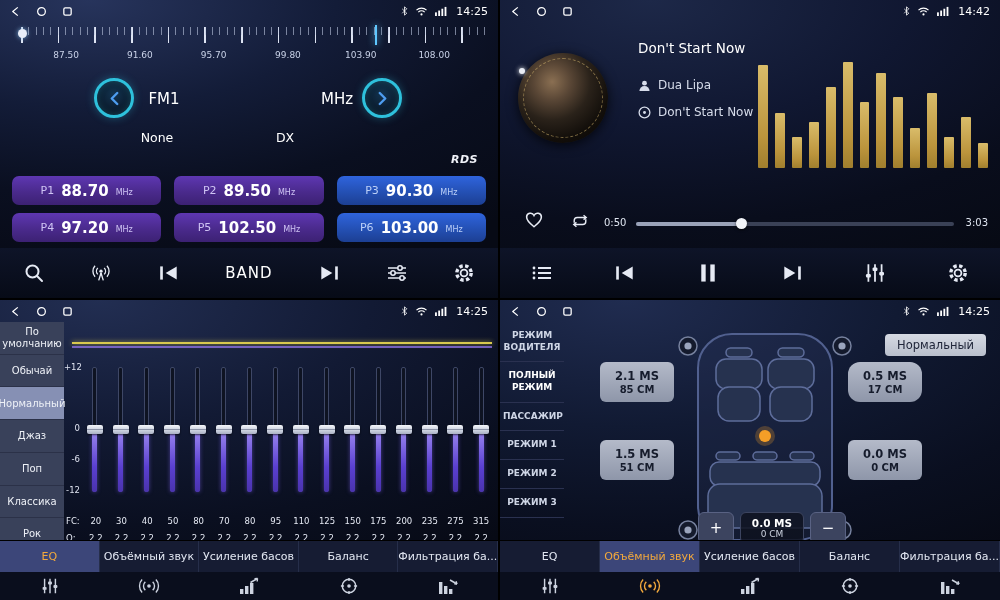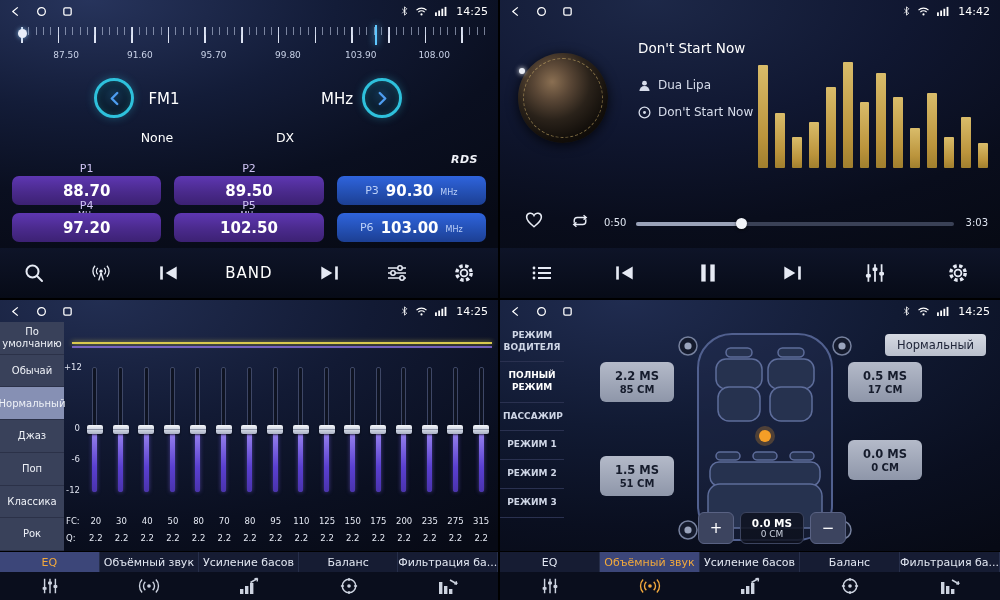--- a/index.html
+++ b/index.html
@@ -53,21 +53,21 @@
   .ic-chev { width:11px; height:15px; display:block; }
   .band-label { position:absolute; top:90px; left:138px; width:52px; text-align:center; font-size:15px; color:#fff; }
   .freq-display { position:absolute; top:77px; left:185px; width:130px; text-align:center; font-size:31px; font-weight:bold; color:#fff; letter-spacing:1px; }
   .unit-label { position:absolute; top:90px; left:312px; width:50px; text-align:center; font-size:15px; color:#fff; }
   .none-label { position:absolute; top:130px; left:128px; width:58px; text-align:center; font-size:12.5px; color:#fff; }
   .dx-label { position:absolute; top:130px; left:262px; width:46px; text-align:center; font-size:12.5px; color:#fff; }
   .rds-badge { position:absolute; top:153px; right:20px; font-size:11px; font-style:italic; font-weight:bold; color:#f0f2f8; letter-spacing:.5px; }
 
   .presets { position:absolute; left:12px; right:12px; top:176px; display:grid; grid-template-columns:repeat(3,1fr); gap:8px 13px; }
   .preset { height:29px; border:none; border-radius:7px; display:flex; align-items:center; justify-content:center; gap:7px; color:#fff; font-family:inherit; cursor:pointer; }
-  .preset.purple { background:linear-gradient(180deg,#5e37b2 0%,#4a2a8c 55%,#3c2173 100%);flex-direction:column; }
+  .preset.purple { background:linear-gradient(180deg,#5e37b2 0%,#4a2a8c 55%,#3c2173 100%); }
   .preset.blue   { background:linear-gradient(180deg,#2f64dd 0%,#2450b4 55%,#1c3f93 100%); }
   .p-name { font-size:11px; color:#cfc4f4; }
   .preset.blue .p-name, .preset.blue .p-unit { color:#bcd0f8; }
   .p-freq { font-size:15px; font-weight:bold; }
   .p-unit { font-size:8px; color:#cfc4f4; margin-top:4px; }
 
   .av-toolbar { position:absolute; left:0; right:0; bottom:0; height:50px;
     background:linear-gradient(180deg,#0e1428,#070b17); display:flex; align-items:center; justify-content:space-around; color:#e6eaf4; }
   .band-text { font-size:15px; font-weight:normal; letter-spacing:1px; color:#fff; }
   .tb-ic { cursor:pointer; display:flex; }
@@ -108,42 +108,42 @@
     background:linear-gradient(180deg,#9b87f0,#5a3fd0 60%,#4a33ad); box-shadow:0 0 4px rgba(120,95,230,.55); }
   .sl-knob { position:absolute; left:50%; margin-left:-8px; top:calc(50% - 5px); width:16px; height:9px; border-radius:2px;
     background:linear-gradient(180deg,#f5f7fa 0%,#d5dae6 42%,#8d94a8 50%,#cdd3e0 58%,#aab1c4 100%); box-shadow:0 1px 2px rgba(0,0,0,.65); }
   .fcq { position:absolute; left:2px; right:4px; display:flex; align-items:center; font-size:8.5px; color:#e6eaf4; }
   .fcq-label { width:17px; }
   .fcq-vals { flex:1; display:flex; }
   .fcq-vals span { flex:1; text-align:center; }
   .fc-row { top:194px; } .q-row { top:211px; }
 
   
-  .dsp-tabs { position:absolute; left:0; right:0; bottom:28px; height:21px; display:flex; background:#161c33; border-top:1px solid #000; }
+  .dsp-tabs { position:absolute; left:0; right:0; bottom:28px; height:32px; display:flex; background:#161c33; border-top:1px solid #000; }
   .dsp-tab { flex:1; display:flex; align-items:center; justify-content:center; font-size:11px; color:#e2e7f2;
     border-right:1px solid #262e4a; cursor:pointer; white-space:nowrap; overflow:hidden; }
   .dsp-tab.active { background:#3c4679; color:#f3a93c; }
   .dsp-icons { position:absolute; left:0; right:0; bottom:0; height:28px; display:flex; background:#0a0e1d; }
   .dsp-icon { flex:1; display:flex; align-items:center; justify-content:center; color:#cdd3e0; cursor:pointer; }
   .dsp-icon.active { color:#f3a93c; }
 
   
   .mode-list { position:absolute; left:0; top:22px; width:64px; bottom:49px; display:flex; flex-direction:column; }
   .mode-item { padding:8px 3px; text-align:center; font-size:9px; font-weight:bold; color:#cfd6e6;
     border-bottom:1px solid #2a3150; line-height:1.3; cursor:pointer; }
   .mode-item.active { color:#fff; }
   .profile-btn { position:absolute; right:14px; top:34px; background:linear-gradient(180deg,#d6dae3,#b9bfcc);
     color:#20263a; font-size:11.5px; padding:4px 12px; border-radius:4px; border:none; cursor:pointer; font-family:inherit; }
   .car-view { position:absolute; left:170px; top:24px; width:190px; height:230px; }
   .delay-chip { position:absolute; width:74px; height:40px; border-radius:6px;
     background:linear-gradient(180deg,#b4bac9,#8e96a9); color:#161c2c; display:flex; flex-direction:column;
     align-items:center; justify-content:center; font-weight:bold; cursor:pointer; }
   .chip-ms { font-size:11.5px; } .chip-cm { font-size:10px; margin-top:1px; }
-  .chip-fl { left:100px; top:62px; } .chip-fr { left:348px; top:62px; }
-  .chip-rl { left:100px; top:156px;text-align:right; } .chip-rr { left:348px; top:140px; }
+  .chip-fl { left:100px; top:62px; } .chip-fr { left:348px; top:62px;border-radius:12px; }
+  .chip-rl { left:100px; top:140px;text-align:right; } .chip-rr { left:348px; top:140px; }
   .stepper { position:absolute; left:198px; top:212px; width:148px; height:32px; display:flex; gap:6px; align-items:stretch; }
   .step-btn { width:36px; background:#3c445f; border:1px solid #596283; border-radius:6px; color:#fff; font-size:15px;
     display:flex; align-items:center; justify-content:center; cursor:pointer; font-family:inherit; }
   .step-val { flex:1; background:rgba(14,18,30,.85); border:1px solid #3c445f; border-radius:6px; color:#fff;
     display:flex; flex-direction:column; align-items:center; justify-content:center; }
   .sv-ms { font-size:10.5px; font-weight:bold; } .sv-cm { font-size:9px; color:#cdd3e0; }
 </style>
 </head>
 <body>
 
@@ -823,21 +823,21 @@
           <rect x="120" y="128" width="24" height="8" rx="4"></rect>
           <rect x="40" y="138" width="110" height="24" rx="9"></rect>
           <rect x="38" y="160" width="114" height="44" rx="12"></rect>
         </g>
         <circle cx="95" cy="112" r="10" fill="rgba(245,158,39,.25)"></circle>
         <circle cx="95" cy="112" r="6" fill="#f59e27"></circle>
       </svg>
     </div>
 
     <div class="delay-chip chip-fl">
-      <span class="chip-ms">2.2 MS</span>
+      <span class="chip-ms">2.1 MS</span>
       <span class="chip-cm">85 CM</span>
     </div>
     <div class="delay-chip chip-fr">
       <span class="chip-ms">0.5 MS</span>
       <span class="chip-cm">17 CM</span>
     </div>
     <div class="delay-chip chip-rl">
       <span class="chip-ms">1.5 MS</span>
       <span class="chip-cm">51 CM</span>
     </div>

